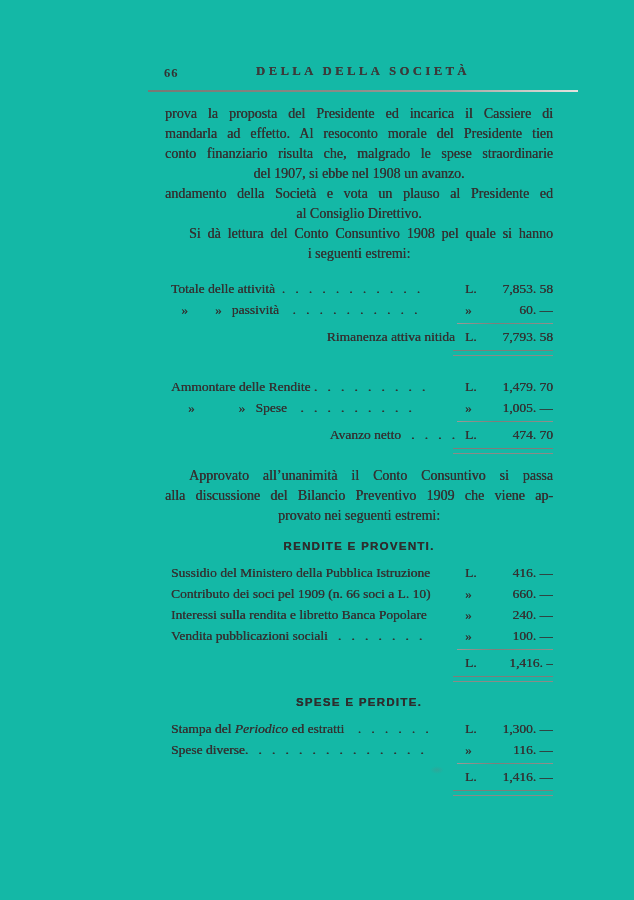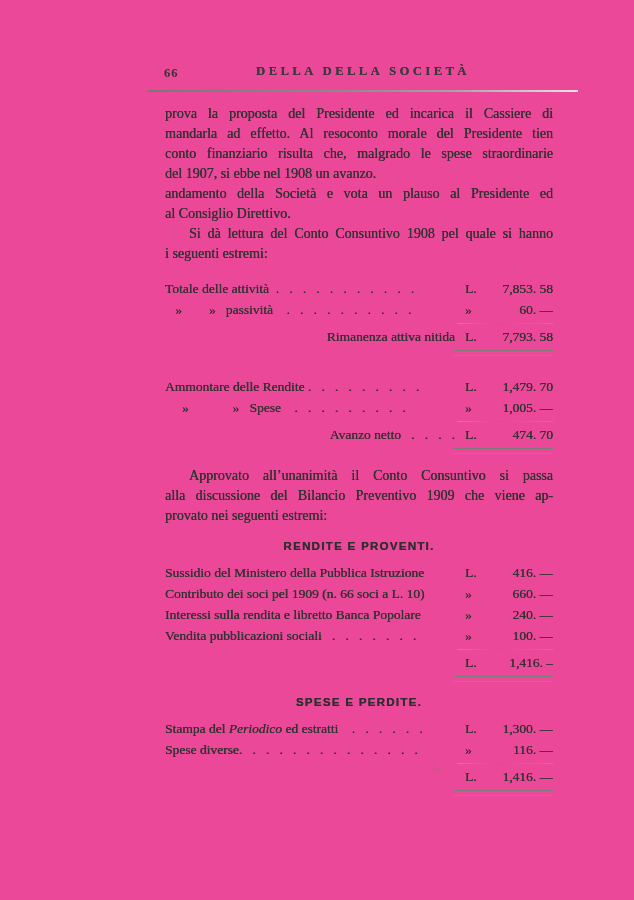--- a/index.html
+++ b/index.html
@@ -1,43 +1,43 @@
 <!DOCTYPE html>
 <html><head>
 <meta charset="utf-8">
 <style>
   html,body{margin:0;padding:0;background:#ffffff;}
   .page{
     position:relative;width:634px;height:900px;overflow:hidden;
-    background:#ec4899;
+    background:#14b8a6;
     color:#333333;
     font-family:"Liberation Serif","DejaVu Serif",serif;
   }
   
   .hdr{position:absolute;top:64px;left:148px;width:430px;height:22px;}
   .pagenum{position:absolute;left:16px;top:2px;font-size:12.5px;font-weight:bold;letter-spacing:1px;}
   .runtitle{
     text-align:center;font-size:12.5px;font-weight:bold;letter-spacing:3.5px;
     color:#3b3b3b;text-shadow:0.2px 0 #3b3b3b;
   }
   .hdr-rule{
     position:absolute;top:90px;left:148px;width:430px;height:2px;
     background:linear-gradient(to right,#787874 0%,#8b8b87 45%,#a3a3a0 70%,#c6c6c2 86%,#e3e3df 100%);
   }
   
   .content{
     position:absolute;left:165px;top:104px;width:388px;
     font-size:14px;line-height:20px;
     text-shadow:0.3px 0 #333333;
   }
-  .ln{text-align:left;}
+  .ln{text-align:center;}
   .ln.j{text-align:justify;text-align-last:justify;}
   .ln.ind{text-indent:24px;}
   
-  .ledger{margin-top:6px;margin-bottom:4px;}
+  .ledger{margin-top:6px;margin-bottom:4px;margin-left:6px;}
   .mrow{
     display:flex;align-items:baseline;white-space:pre;
     font-size:13.5px;line-height:21px;overflow:hidden;
   }
   .mlabel{flex:0 0 auto;}
   .munit{margin-left:auto;width:22px;flex:0 0 auto;}
   .mamt{width:66px;flex:0 0 auto;text-align:right;}
   .mrow.mtotal{justify-content:flex-end;}
   .mrow.mtotal .munit{margin-left:10px;}
   .rule1{

